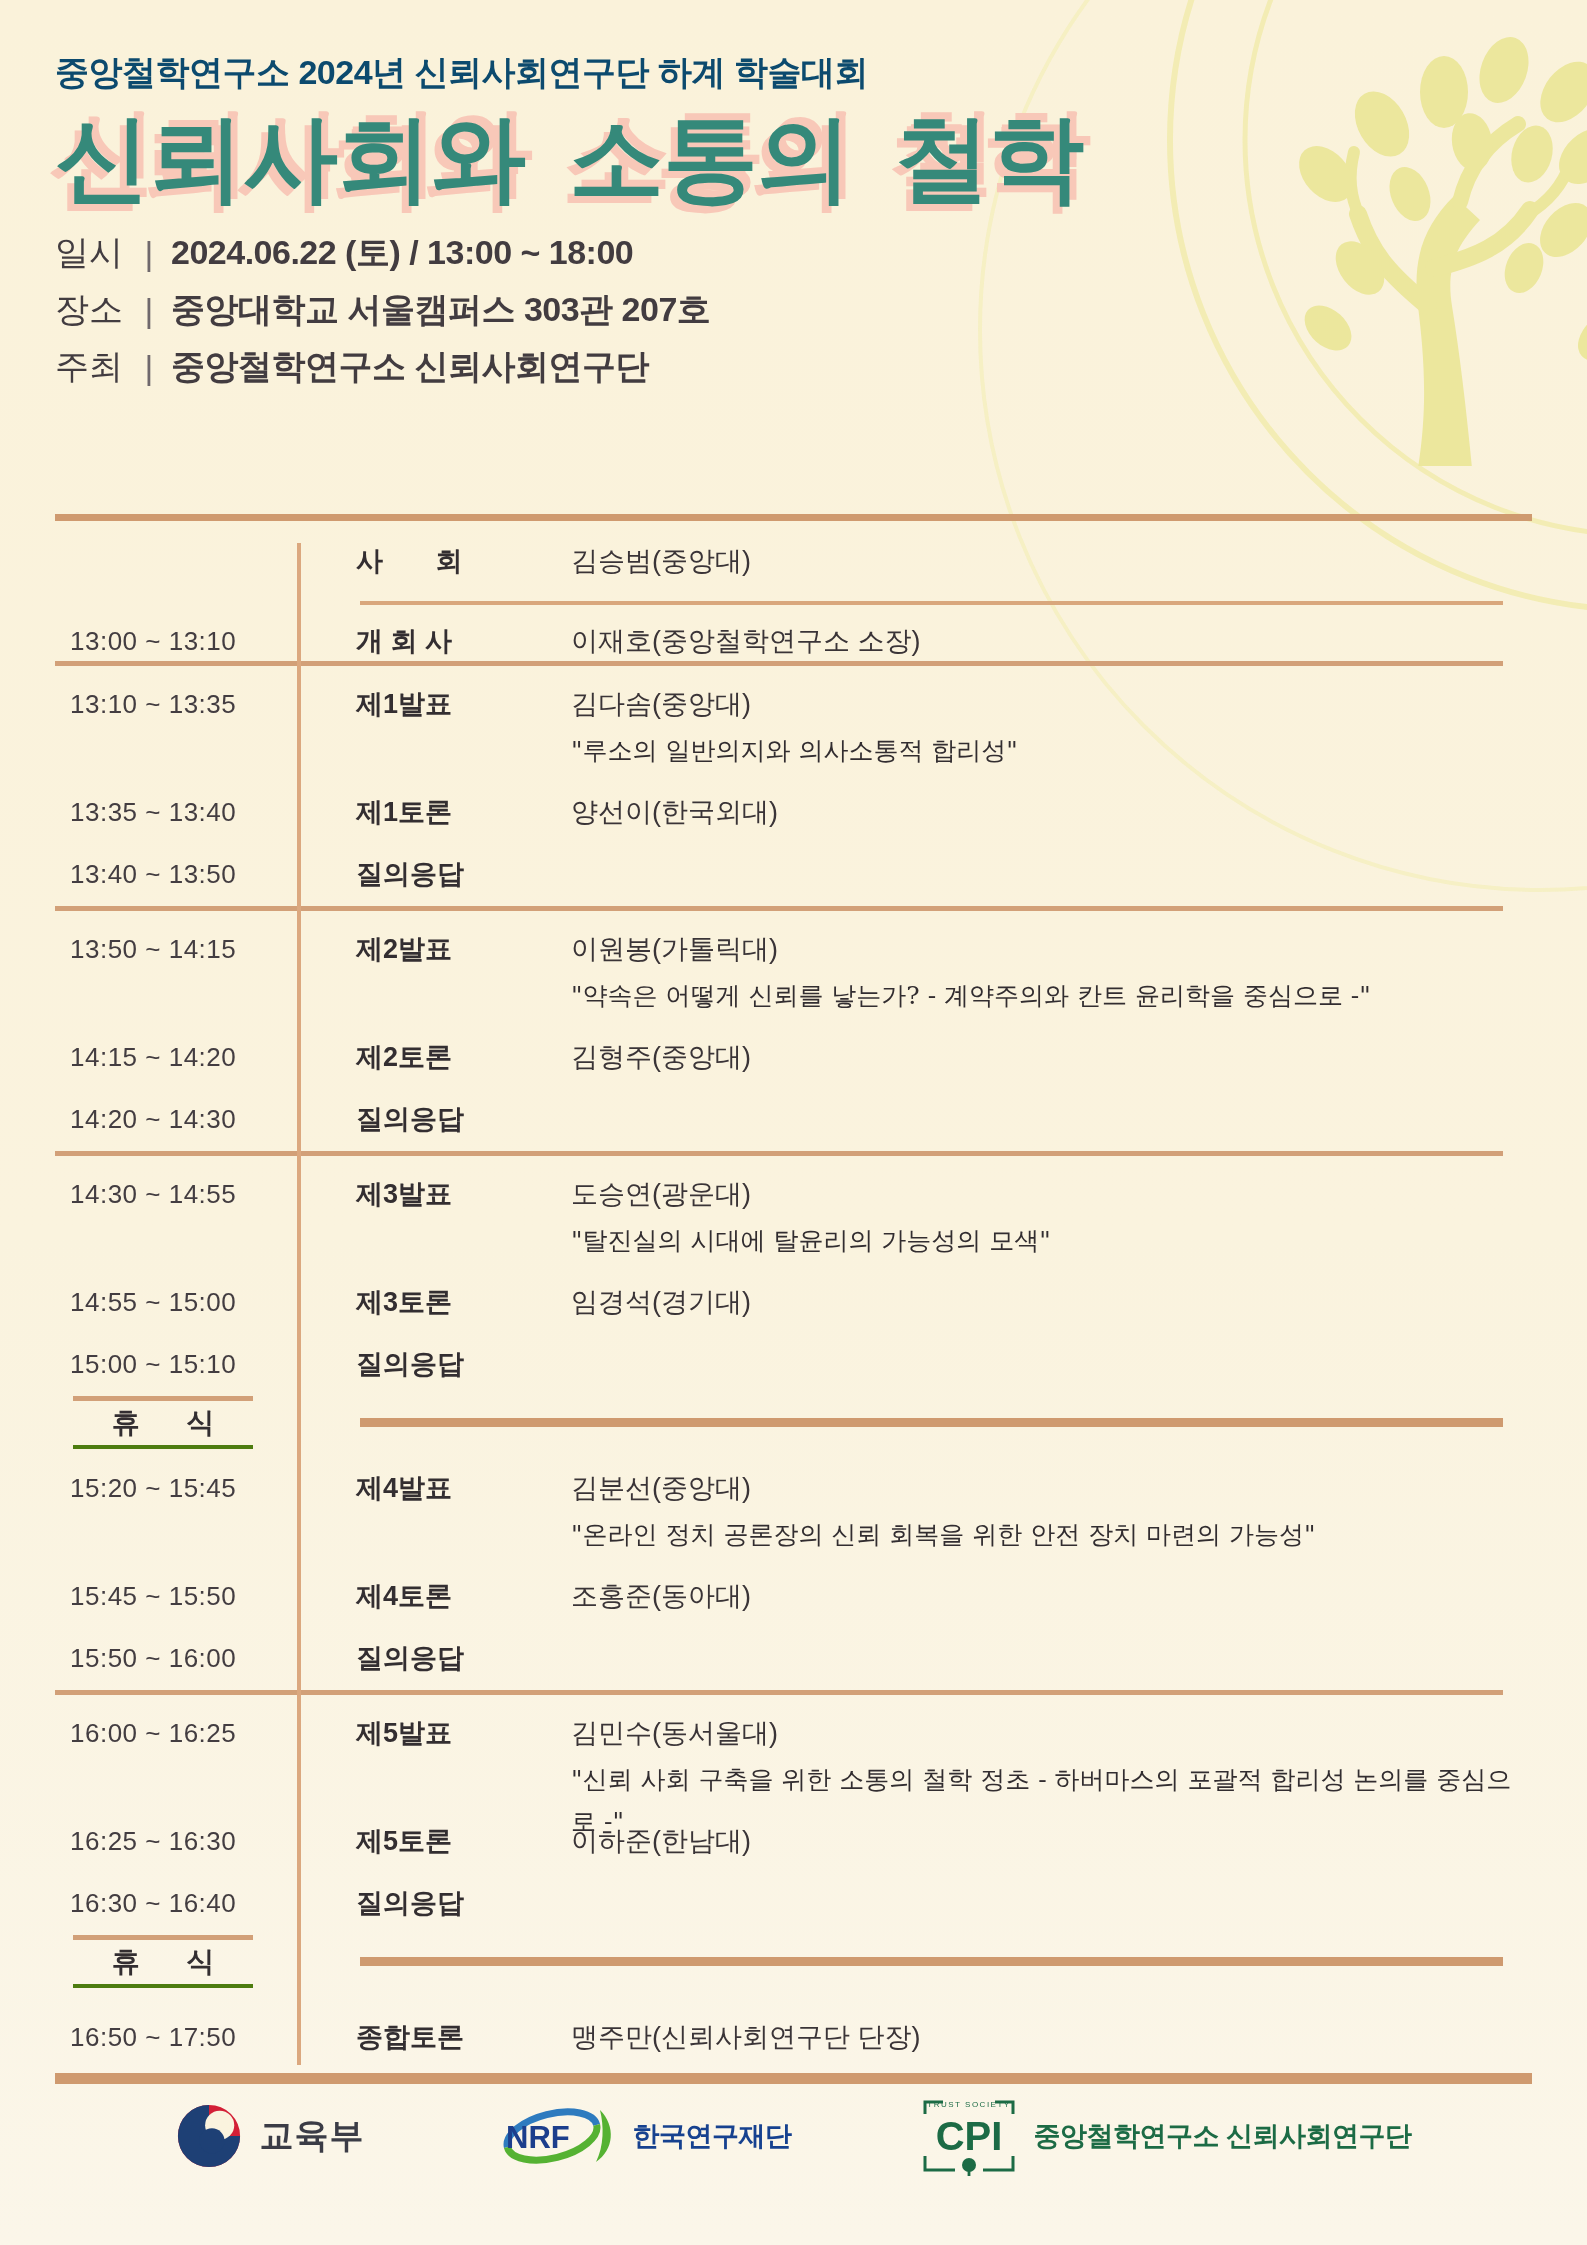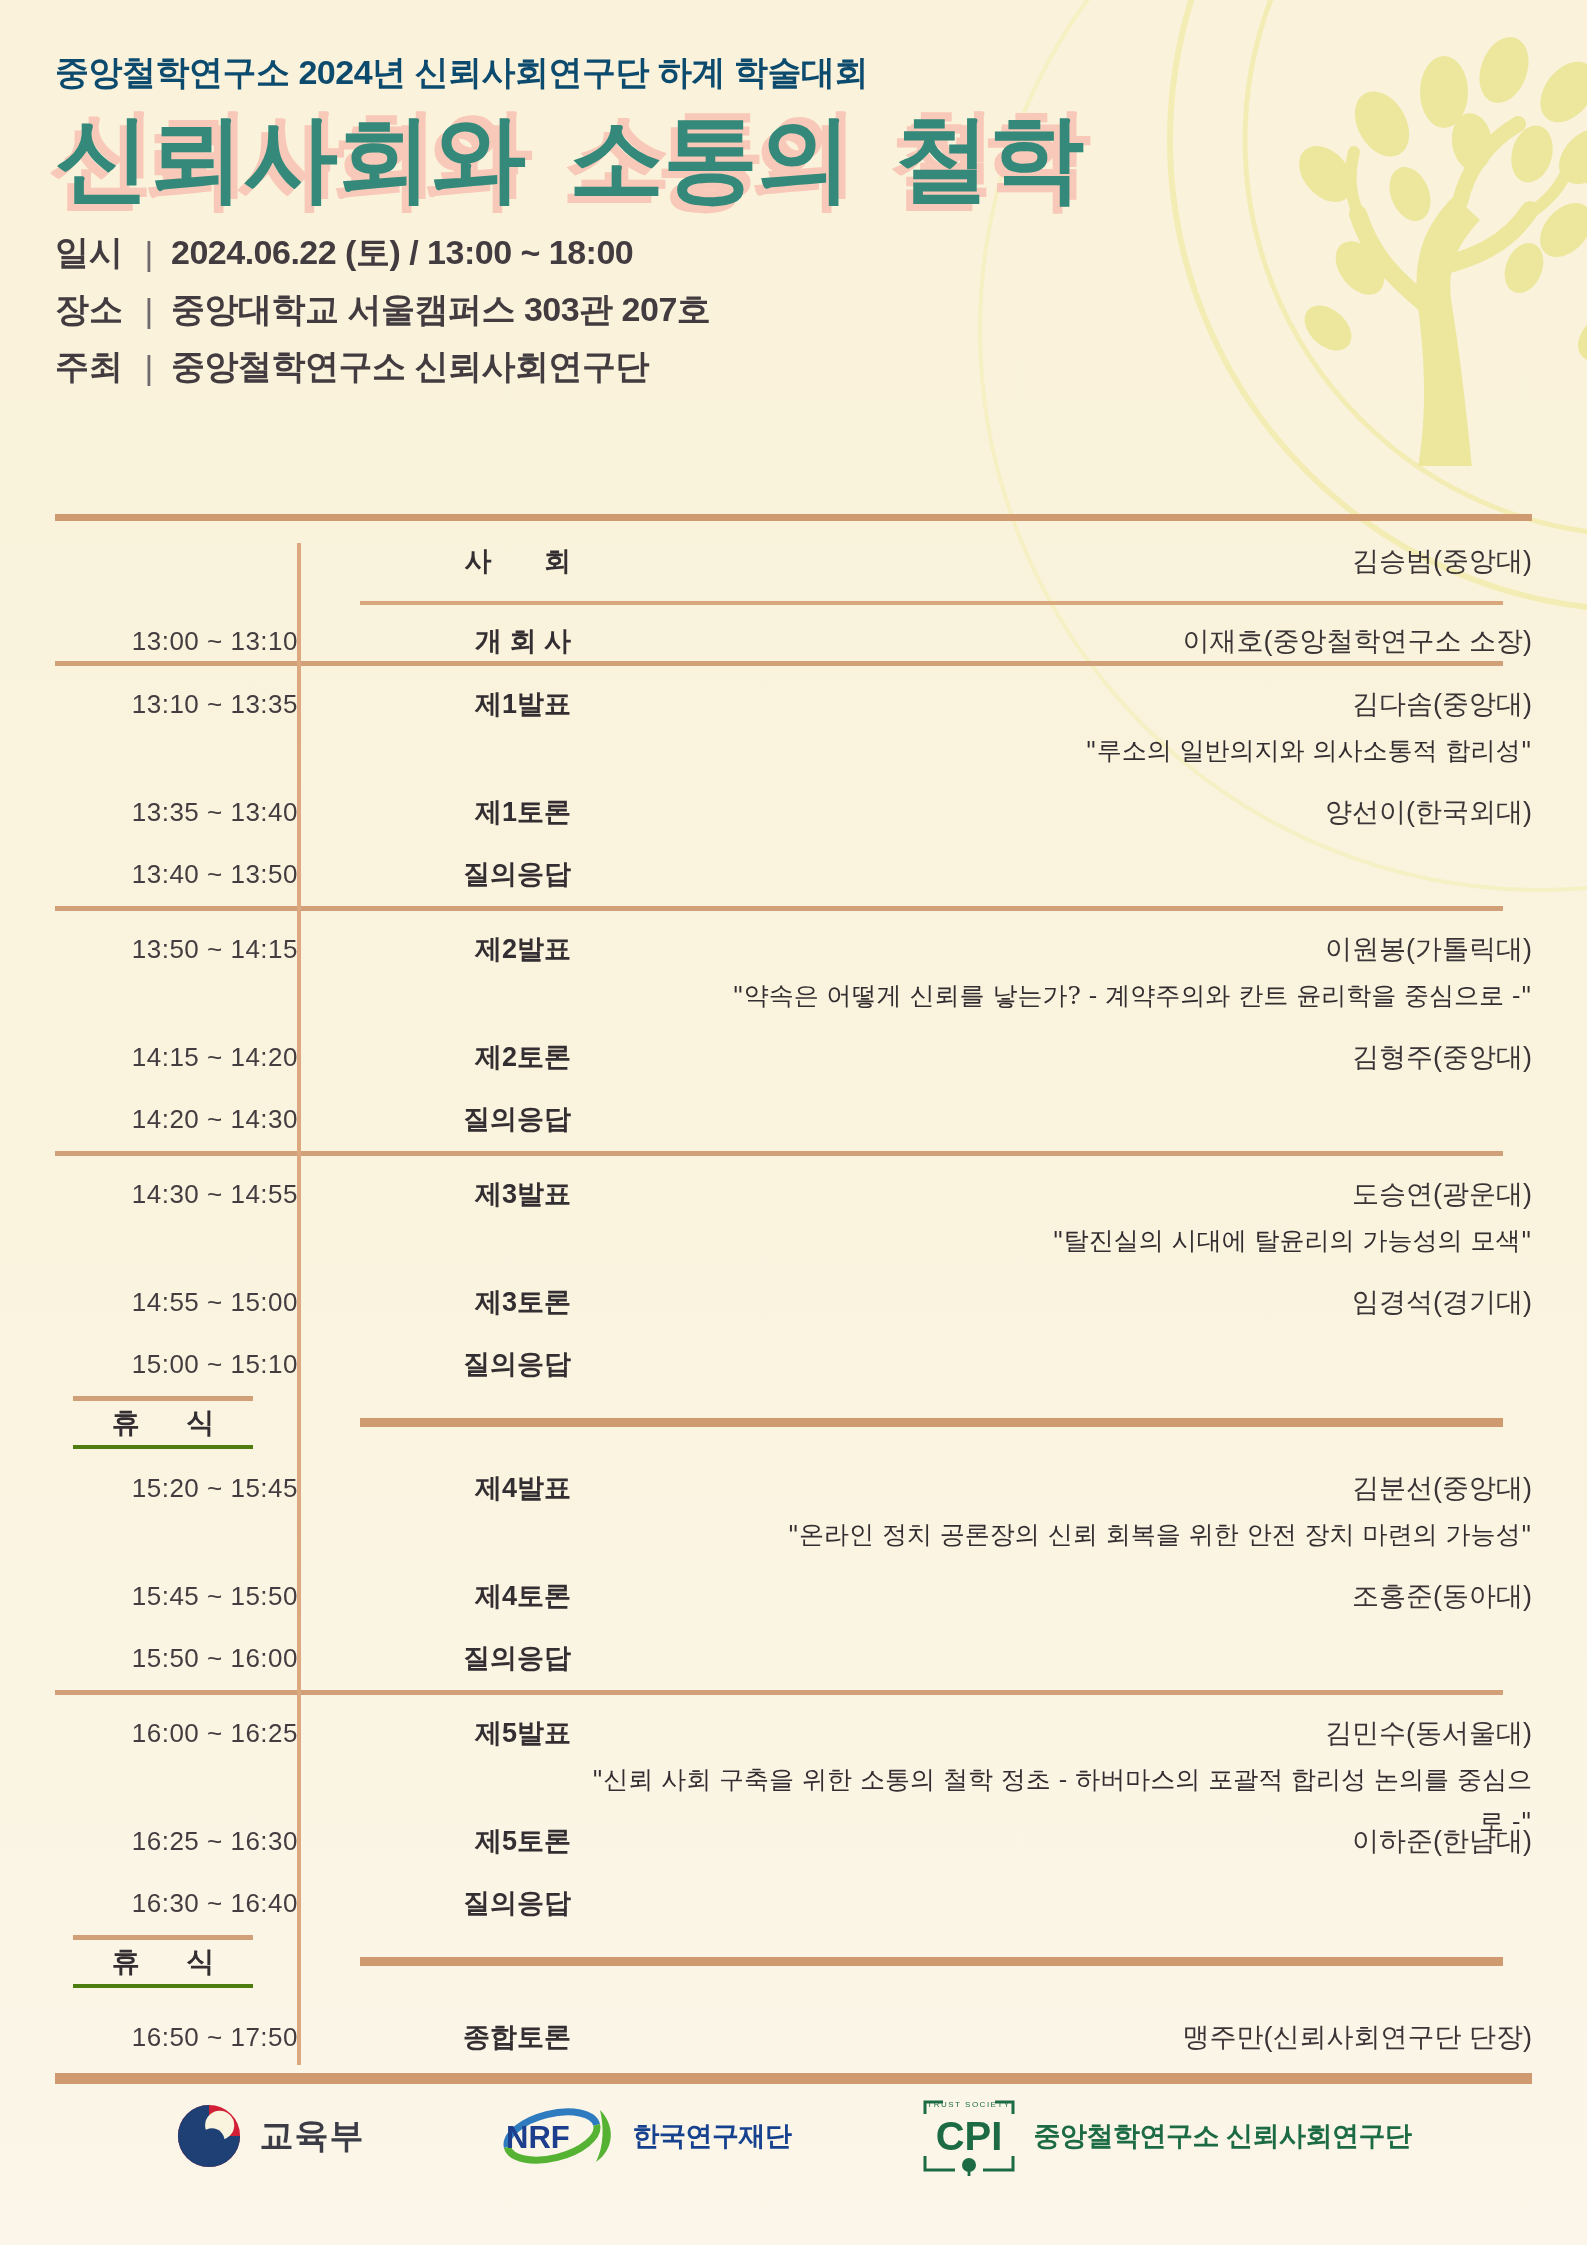--- a/index.html
+++ b/index.html
@@ -15,33 +15,33 @@
   .content{position:absolute;left:0;top:0;width:1587px;height:2245px;padding:0 55px;box-sizing:border-box;}
 
   .kicker{margin-top:50px;font-size:34px;font-weight:600;color:#0c4a6e;letter-spacing:-0.5px;}
   .title{
     margin-top:12px;font-size:95px;font-weight:900;letter-spacing:-1px;word-spacing:12px;
     color:#35897a;line-height:1.06;font-family:"DejaVu Sans","Liberation Sans",sans-serif;
     text-shadow:7px -7px 0 #f8c8b8,-7px 7px 0 #f8c8b8;
   }
   .meta{margin-top:16px;}
   .meta-row{display:flex;align-items:center;height:57px;font-size:34px;}
-  .meta-label{width:72px;font-weight:700;color:#423c40;}
+  .meta-label{width:72px;font-weight:400;color:#423c40;}
   .meta-pipe{width:44px;text-align:center;font-weight:300;color:#6f686c;}
   .meta-value{font-weight:600;color:#423c40;letter-spacing:-0.5px;}
 
   
   .table{position:relative;margin-top:118px;}
   .band{background:#cf9a6f;}
   .band.top{height:7px;}
   .band.bottom{height:11px;}
   .rows{position:relative;}
   .colline{position:absolute;left:242px;top:22px;bottom:8px;width:4px;background:#dba87f;}
 
-  .srow{display:flex;align-items:flex-start;box-sizing:border-box;text-align:right;}
+  .srow{display:flex;align-items:flex-start;box-sizing:border-box;}
   .cell-time{width:228px;padding-left:15px;font-size:26px;font-weight:500;color:#433d41;letter-spacing:0.5px;white-space:pre;line-height:40px;}
   .cell-role{width:215px;margin-left:58px;font-size:27px;font-weight:700;color:#332e31;white-space:pre;line-height:40px;}
   .cell-right{flex:1;}
   .cell-name{font-size:27px;font-weight:500;color:#3a3437;line-height:40px;}
   .paper{margin-top:6px;font-family:"DejaVu Serif",serif;font-size:25px;font-weight:500;color:#322d30;line-height:42px;}
 
   .srow.head{padding-top:20px;height:80px;}
   .srow.open{padding-top:16px;height:56px;}
   .srow.pres{padding-top:18px;height:114px;}
   .srow.disc{padding-top:12px;height:62px;}

